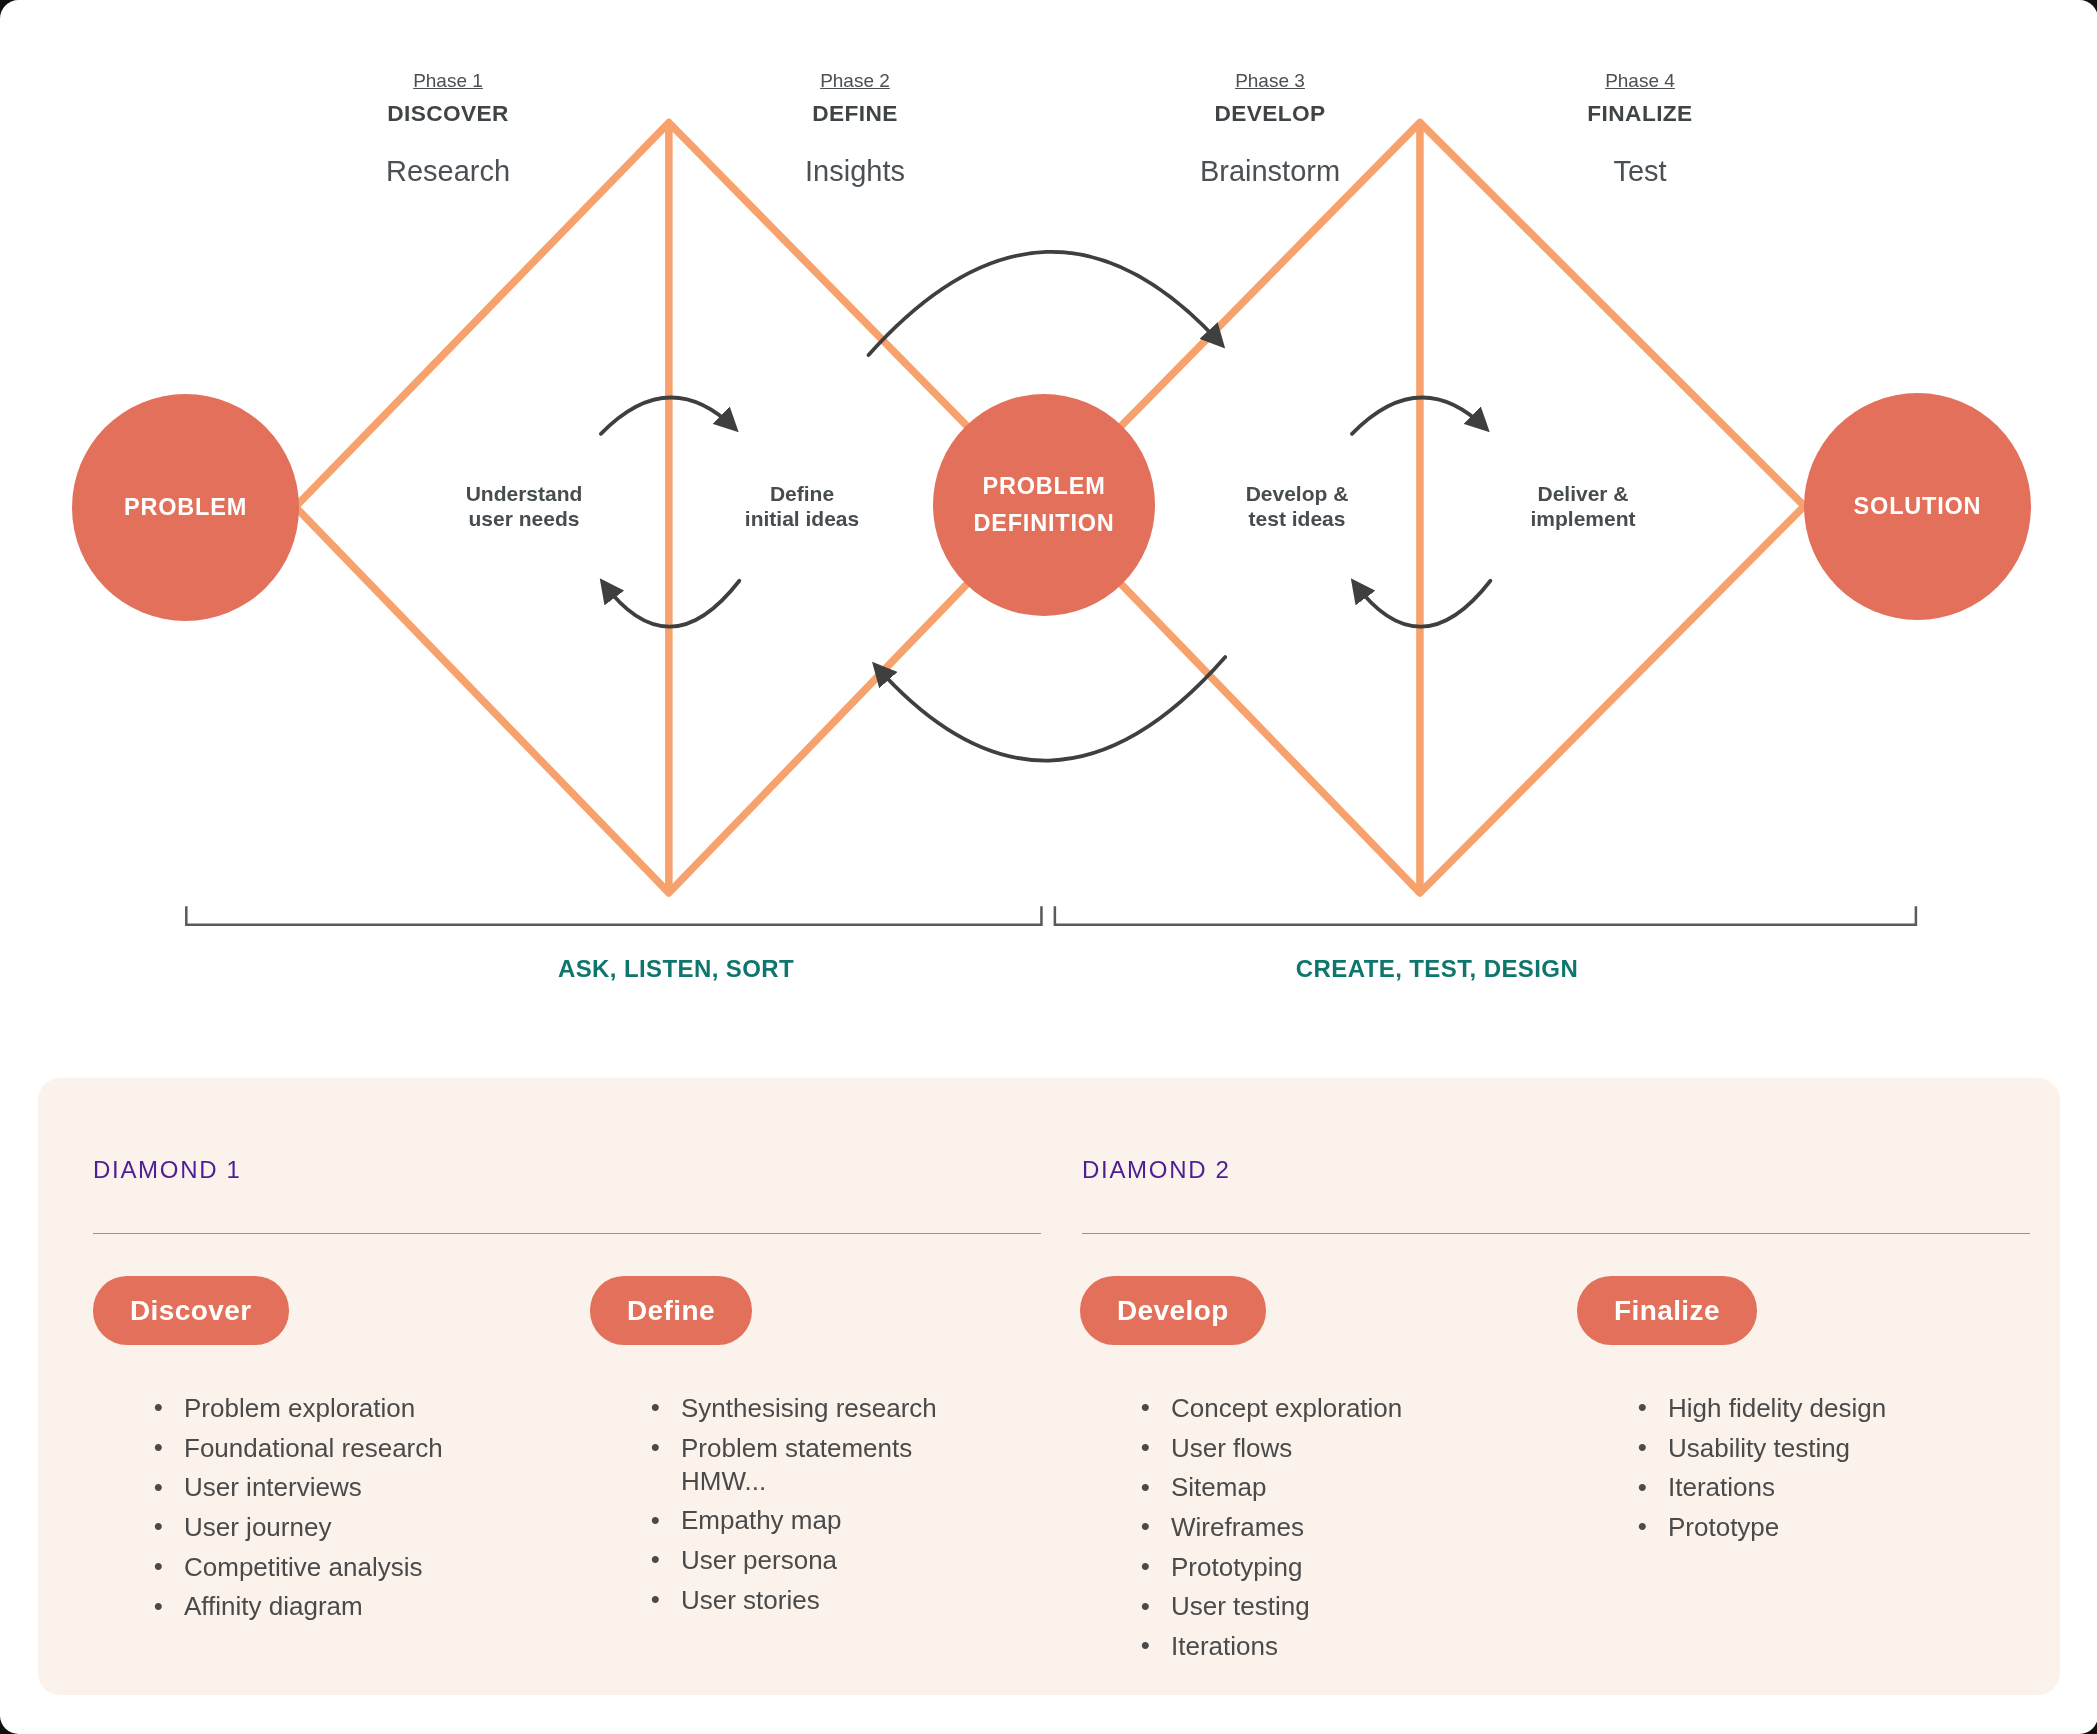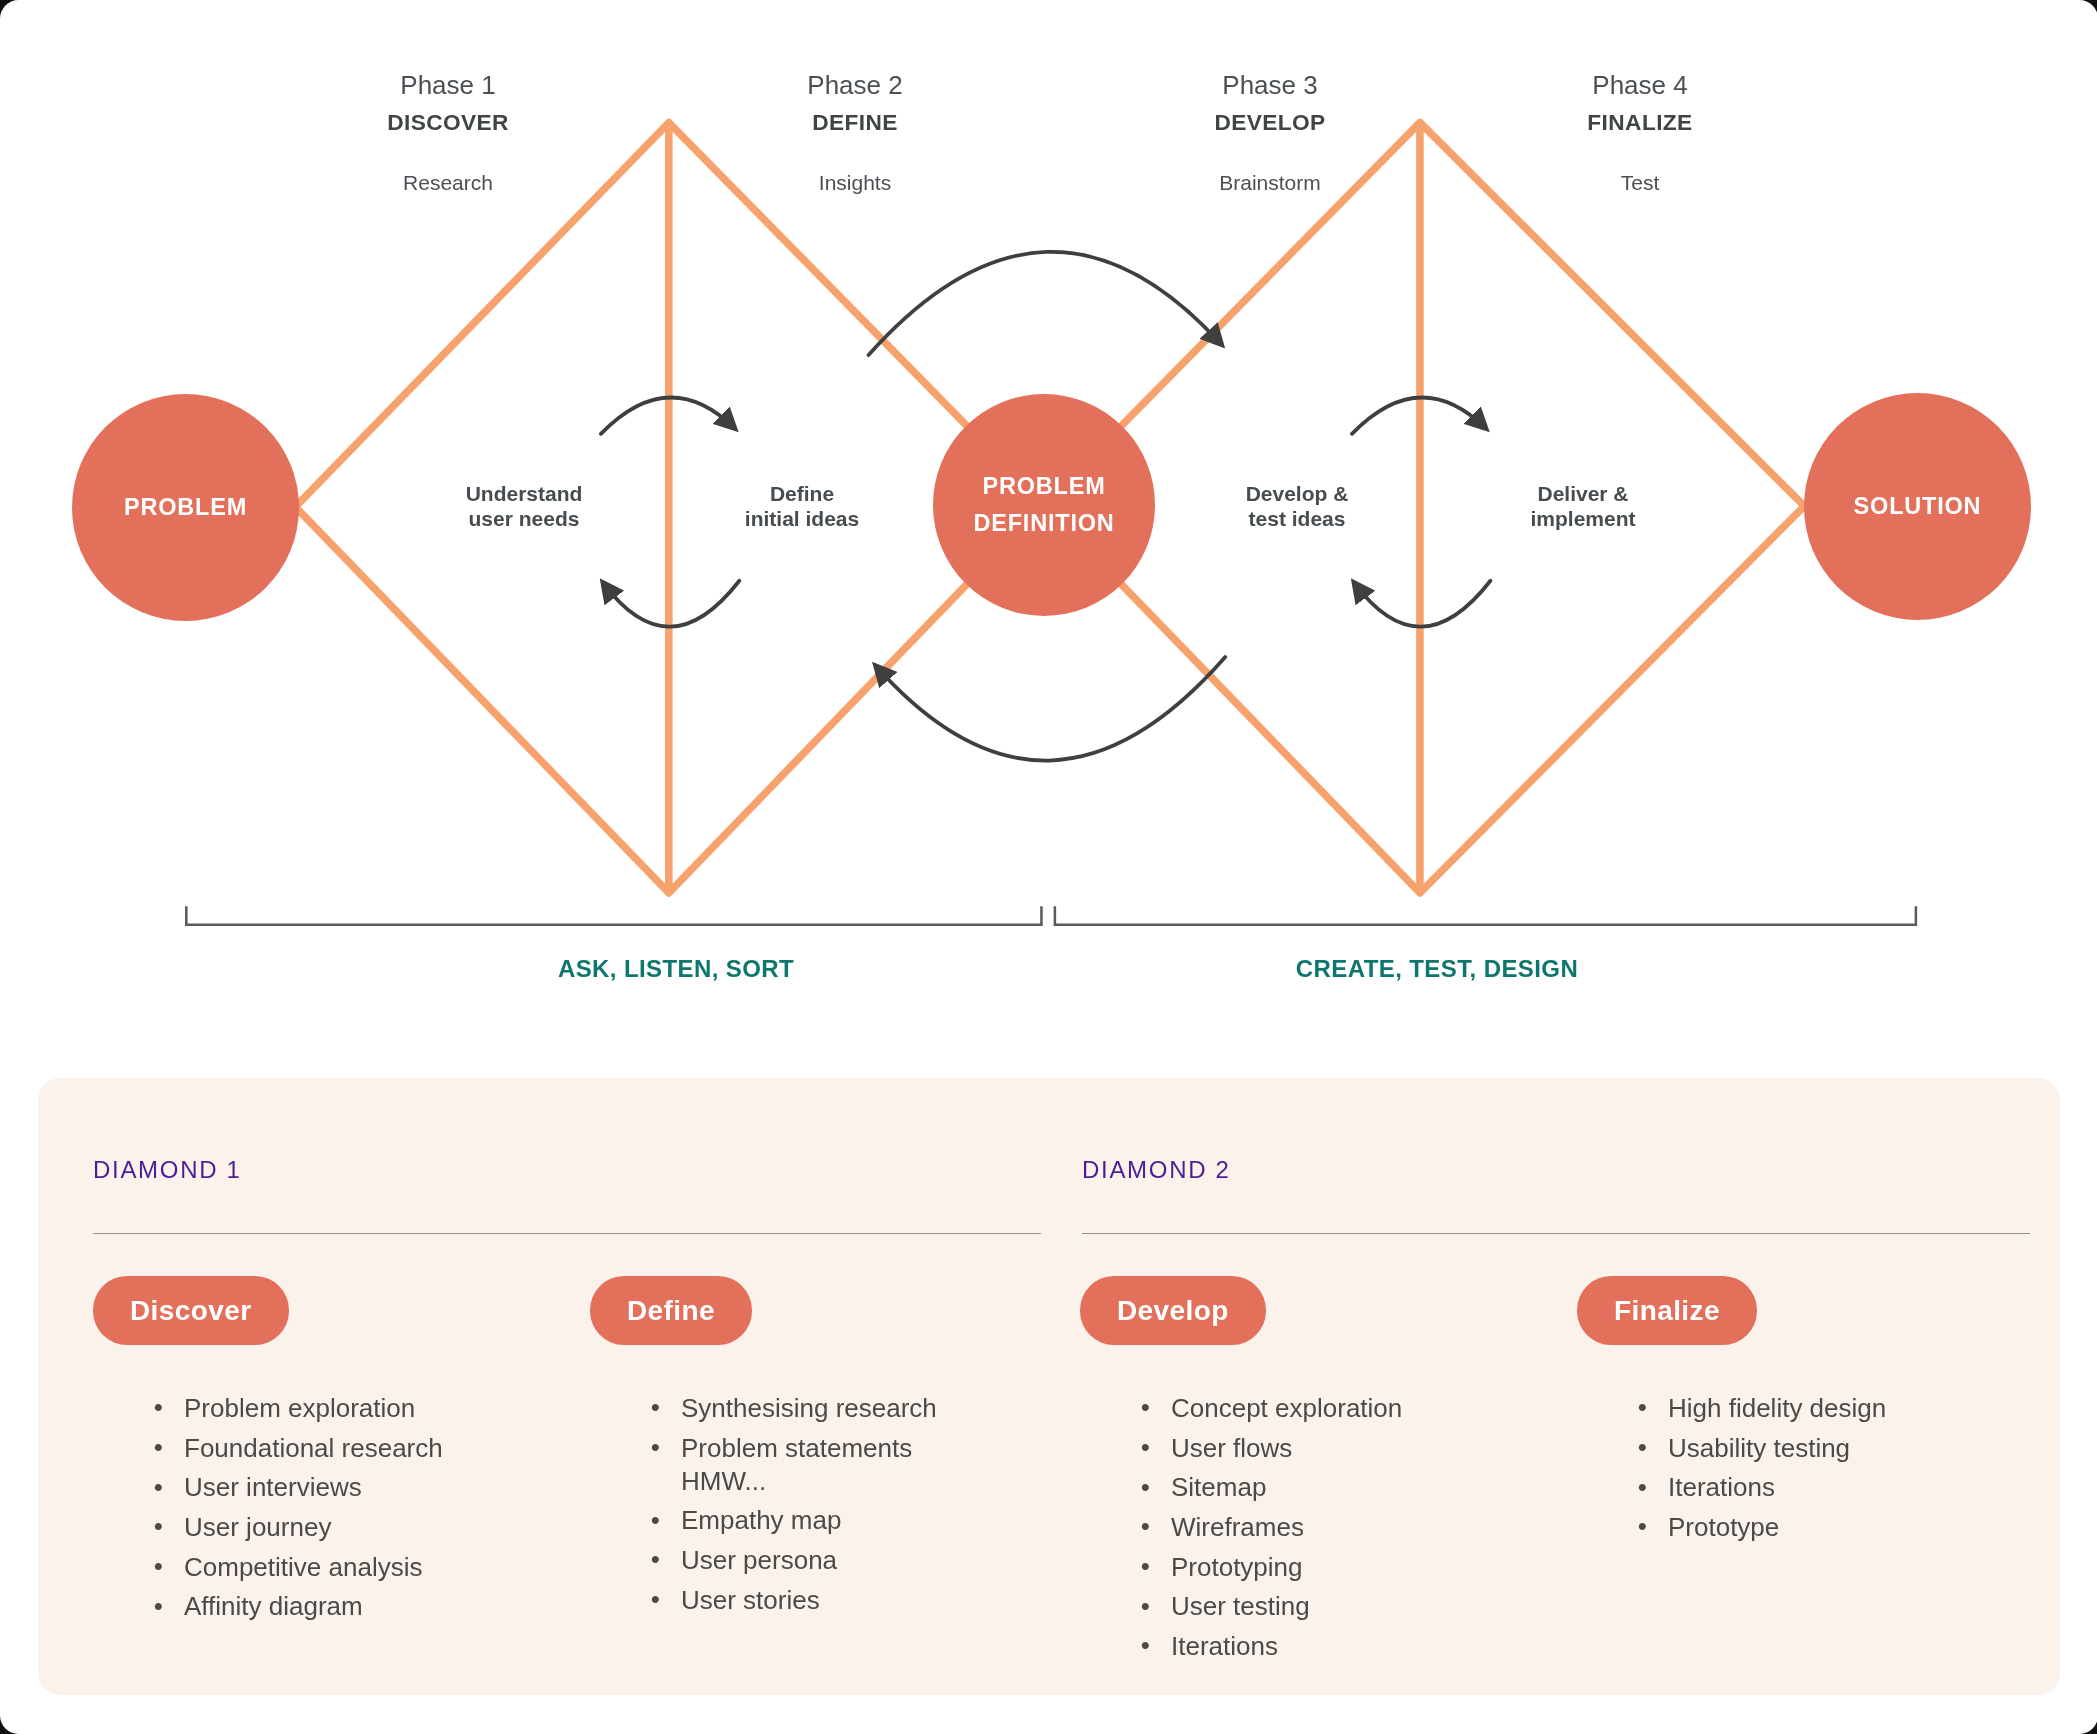--- a/index.html
+++ b/index.html
@@ -2,23 +2,23 @@
 <html style="font-size:13.4px"><head>
 <meta charset="utf-8">
 <style>
   html,body{margin:0;padding:0;background:#101010;}
   body{font-family:"Liberation Sans", sans-serif;}
   .page{position:relative;width:2098px;height:1734px;background:#ffffff;border-radius:18.5px;overflow:hidden;margin:0 auto;}
   .diagram-svg{position:absolute;left:0;top:0;}
 
   
   .phase{position:absolute;top:70px;transform:translateX(-50%);text-align:center;color:#4B5054;}
-  .phase .num{font-size:26px;}
+  .phase .num{font-size:19px;text-decoration:underline;}
   .phase .name{font-size:22.7px;font-weight:bold;color:#3F4447;letter-spacing:0.4px;margin-top:7.6px;}
-  .phase .sub{font-size:21px;margin-top:35px;}
+  .phase .sub{font-size:29px;margin-top:28px;}
   .phase-1{left:448px;} .phase-2{left:855px;} .phase-3{left:1270px;} .phase-4{left:1640px;}
 
   
   .quad{position:absolute;top:506px;transform:translate(-50%,-50%);font-weight:bold;font-size:21px;
         line-height:25px;text-align:center;color:#464C4F;white-space:pre-line;}
   .quad-1{left:524px;} .quad-2{left:802px;} .quad-3{left:1297px;} .quad-4{left:1583px;}
 
   
   .node{position:absolute;border-radius:50%;background:#E2705A;display:flex;align-items:center;justify-content:center;
         text-align:center;color:#ffffff;font-weight:bold;font-size:23.5px;line-height:37px;letter-spacing:0.8px;white-space:pre-line;}

